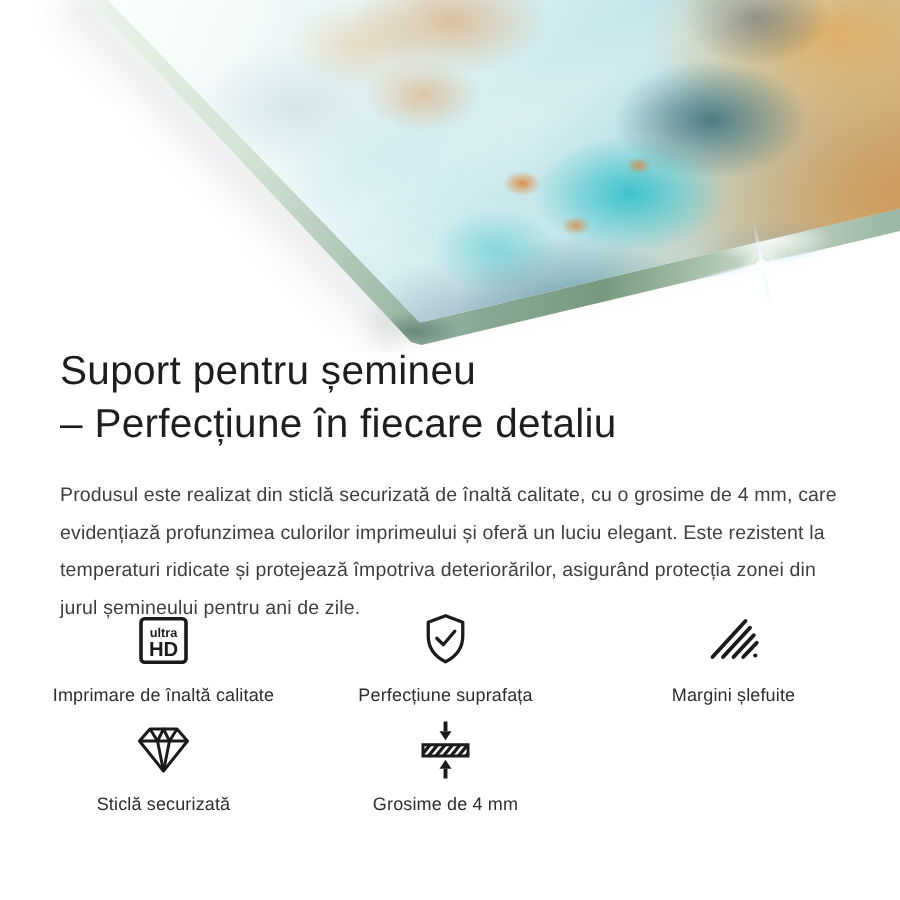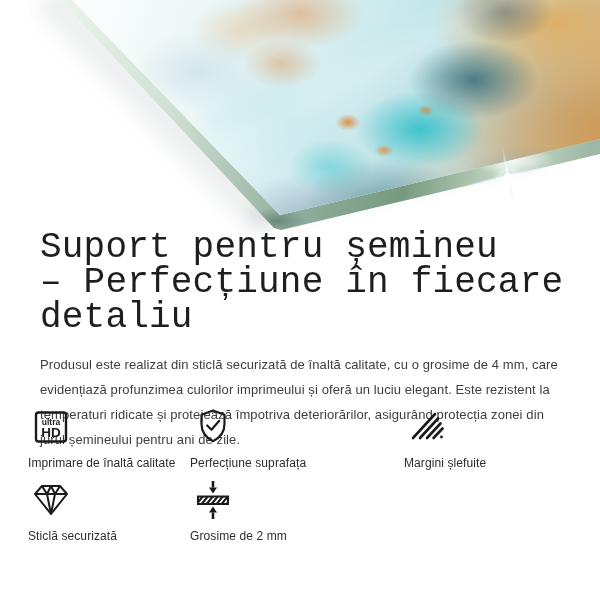--- a/index.html
+++ b/index.html
@@ -81,35 +81,35 @@
   }
   .sparkle .core{
     position:absolute;left:44px;top:44px;width:12px;height:12px;border-radius:50%;
     background:radial-gradient(circle, #ffffff 0%, rgba(255,255,255,.85) 40%, rgba(214,238,250,0) 72%);
     box-shadow:0 0 10px 3px rgba(255,255,255,.85);
   }
 
   
   .content{position:absolute;left:40px;top:230px;width:532px;}
   h1{
-    margin:0;font-family:Liberation Mono, monospace;
-    font-weight:400;font-size:36px;line-height:35px;letter-spacing:.2px;
+    margin:0;font-family:Liberation Sans, sans-serif;
+    font-weight:400;font-size:27px;line-height:35px;letter-spacing:.2px;
     color:var(--heading-text);
   }
   .desc{
     margin:17px 0 0 0;font-size:13px;line-height:25px;color:var(--body-text);
     letter-spacing:.1px;
   }
 
   
   .features{
     position:absolute;left:28px;top:404px;width:546px;
     display:grid;grid-template-columns:162px 214px 170px;row-gap:7px;
   }
-  .feature{display:flex;flex-direction:column;}
+  .feature{display:flex;flex-direction:column;align-items:center;}
   .feature .ic{width:46px;height:46px;display:flex;align-items:center;justify-content:center;color:var(--icon-ink);}
   .feature .lbl{margin-top:6px;font-size:12px;color:#2d2d2d;letter-spacing:.1px;white-space:nowrap;}
   .feature svg{display:block;}
   .ultra-txt{font-family:"Liberation Sans",sans-serif;font-weight:700;}
 </style>
 </head>
 <body>
 
 <div class="page">
 
@@ -199,17 +199,17 @@
             <line x1="29" y1="28" x2="38" y2="17"></line>
             <line x1="34" y1="28" x2="43" y2="17"></line>
           </g>
           <rect x="7" y="18.5" width="30" height="7.5" fill="none" stroke="currentColor" stroke-width="2"></rect>
           <line x1="22" y1="3" x2="22" y2="9.5" stroke="currentColor" stroke-width="2.6"></line>
           <polygon points="18,9.5 26,9.5 22,15.5" fill="currentColor"></polygon>
           <line x1="22" y1="41" x2="22" y2="34.5" stroke="currentColor" stroke-width="2.6"></line>
           <polygon points="18,34.5 26,34.5 22,28.5" fill="currentColor"></polygon>
         </svg>
       </span>
-      <span class="lbl">Grosime de 2 mm</span>
+      <span class="lbl">Grosime de 4 mm</span>
     </div>
 
   </div>
 </div>
 
 </body></html>

